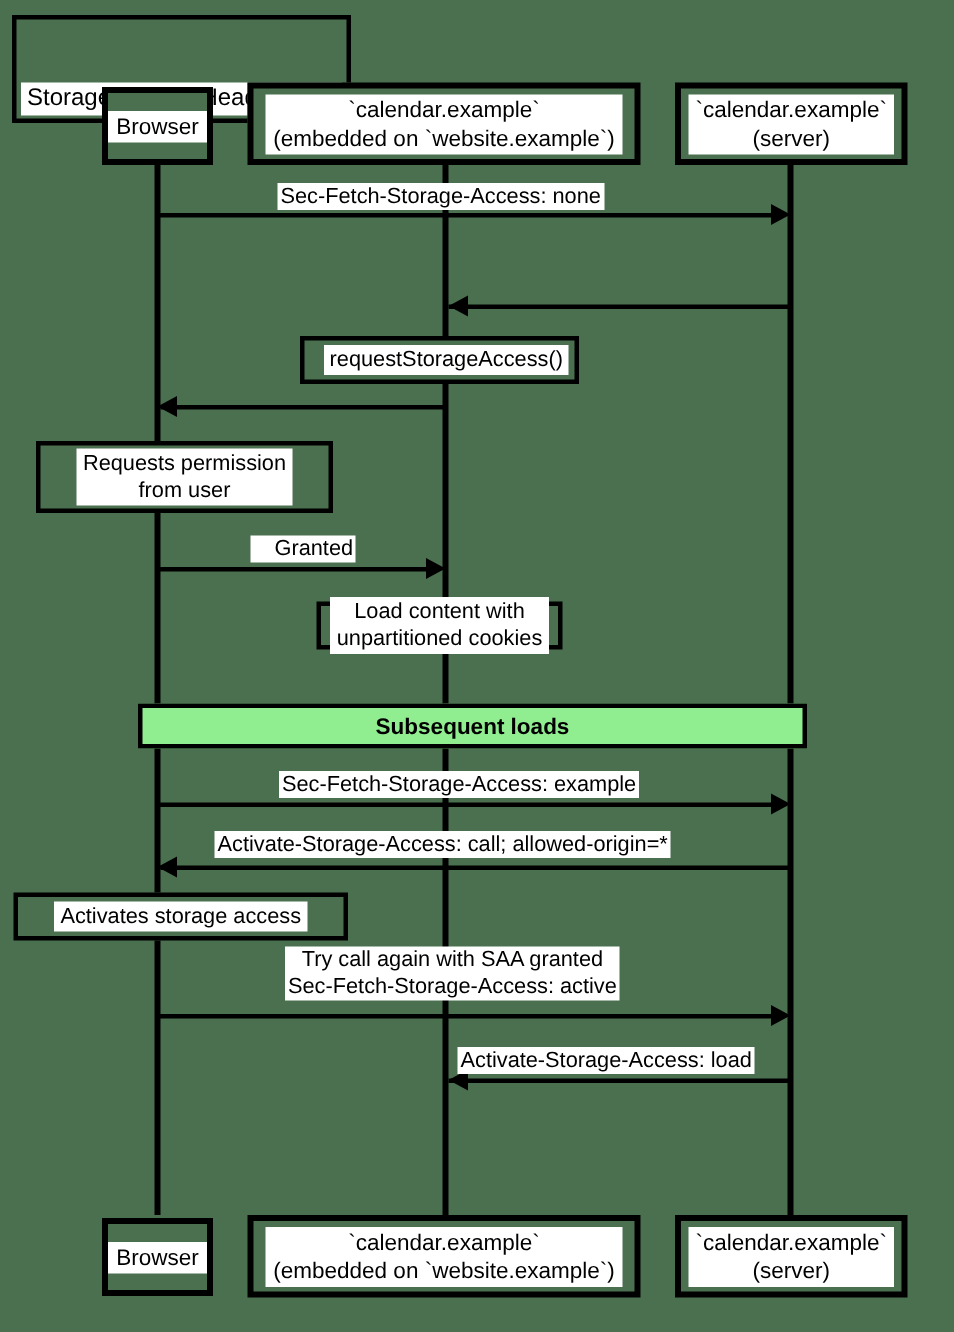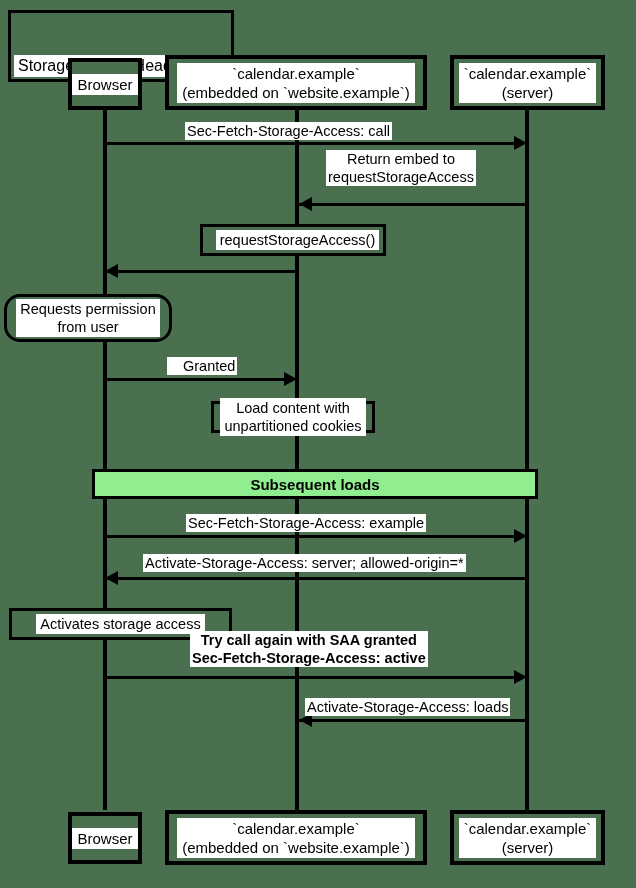--- a/index.html
+++ b/index.html
@@ -160,35 +160,33 @@
     <span class="plabel">`calendar.example`
 (embedded on `website.example`)</span>
   </div>
   <div class="participant" style="left:450px; top:55px; width:155px; height:55px;">
     <span class="plabel">`calendar.example`
 (server)</span>
   </div>
 
   <div class="msg-line" style="left:105px; top:142px; width:416px;"></div>
   <div class="arrowhead right" style="left:514px; top:136px;"></div>
-  <div class="msg-label" style="left:185px; top:122px;">Sec-Fetch-Storage-Access: call</div>
+  <div class="msg-label" style="left:185px; top:122px;">Sec-Fetch-Storage-Access: none</div>
 
   <div class="msg-line" style="left:299px; top:203px; width:228px;"></div>
   <div class="arrowhead left" style="left:299px; top:197px;"></div>
-  <div class="msg-label" style="left:326px; top:150px;">Return embed to
-requestStorageAccess</div>
 
   <div class="note" style="left:200px; top:224px; width:186px; height:32px;padding-left:11px;">
     <span class="ntext">requestStorageAccess()</span>
   </div>
 
   <div class="msg-line" style="left:107px; top:270px; width:190px;"></div>
   <div class="arrowhead left" style="left:105px; top:264px;"></div>
 
-  <div class="note" style="left:4px; top:294px; width:168px; height:48px;border-radius:16px;">
+  <div class="note" style="left:24px; top:294px; width:198px; height:48px;">
     <span class="ntext">Requests permission
 from user</span>
   </div>
 
   <div class="msg-line" style="left:105px; top:378px; width:186px;"></div>
   <div class="arrowhead right" style="left:284px; top:372px;"></div>
   <div class="msg-label" style="left:167px; top:357px;padding-left:16px;">Granted</div>
 
   <div class="note" style="left:211px; top:401px; width:164px; height:32px;">
     <span class="ntext">Load content with
@@ -198,34 +196,34 @@
   <div class="divider" style="left:92px; top:469px; width:446px; height:30px; background:#90ee90;">
     <span class="dtext">Subsequent loads</span>
   </div>
 
   <div class="msg-line" style="left:105px; top:535px; width:416px;"></div>
   <div class="arrowhead right" style="left:514px; top:529px;"></div>
   <div class="msg-label" style="left:186px; top:514px;">Sec-Fetch-Storage-Access: example</div>
 
   <div class="msg-line" style="left:107px; top:577px; width:420px;"></div>
   <div class="arrowhead left" style="left:105px; top:571px;"></div>
-  <div class="msg-label" style="left:143px; top:554px;">Activate-Storage-Access: server; allowed-origin=*</div>
-
-  <div class="note" style="left:9px; top:608px; width:223px; height:32px;">
+  <div class="msg-label" style="left:143px; top:554px;">Activate-Storage-Access: call; allowed-origin=*</div>
+
+  <div class="note" style="left:9px; top:595px; width:223px; height:32px;">
     <span class="ntext">Activates storage access</span>
   </div>
 
   <div class="msg-line" style="left:105px; top:676px; width:416px;"></div>
   <div class="arrowhead right" style="left:514px; top:670px;"></div>
-  <div class="msg-label" style="left:190px; top:631px;font-weight:bold;">Try call again with SAA granted
+  <div class="msg-label" style="left:190px; top:631px;">Try call again with SAA granted
 Sec-Fetch-Storage-Access: active</div>
 
   <div class="msg-line" style="left:299px; top:719px; width:228px;"></div>
   <div class="arrowhead left" style="left:299px; top:713px;"></div>
-  <div class="msg-label" style="left:305px; top:698px;">Activate-Storage-Access: loads</div>
+  <div class="msg-label" style="left:305px; top:698px;">Activate-Storage-Access: load</div>
 
 
   <div class="participant" style="left:68px; top:812px; width:74px; height:52px;">
     <span class="plabel">Browser</span>
   </div>
   <div class="participant" style="left:165px; top:810px; width:262px; height:55px;">
     <span class="plabel">`calendar.example`
 (embedded on `website.example`)</span>
   </div>
   <div class="participant" style="left:450px; top:810px; width:155px; height:55px;">

